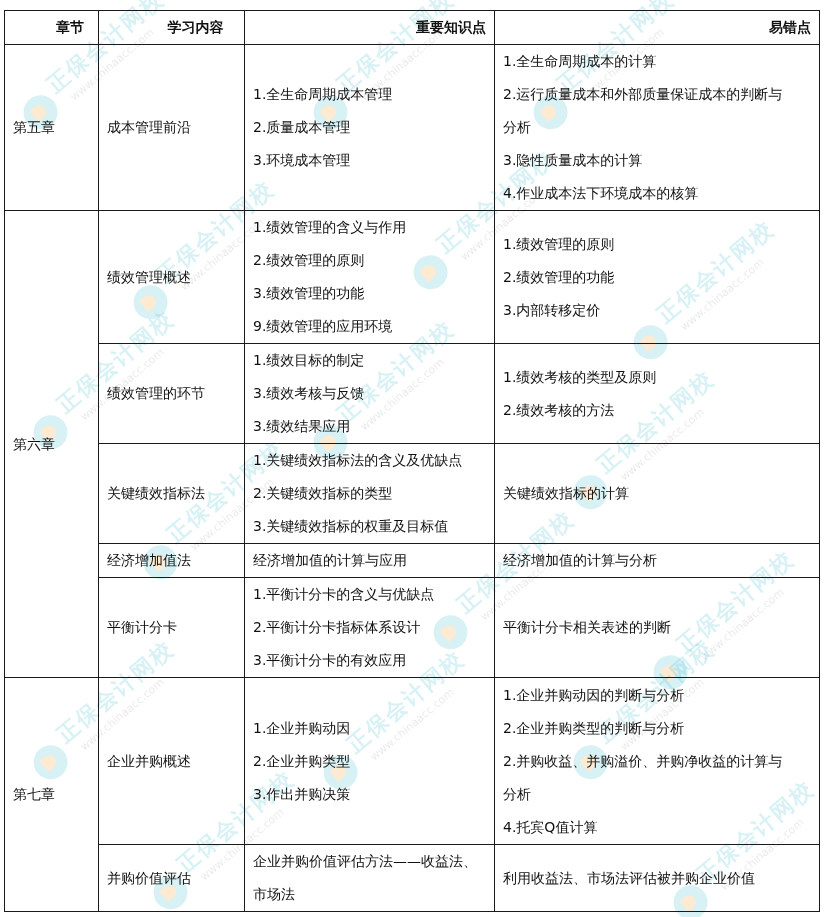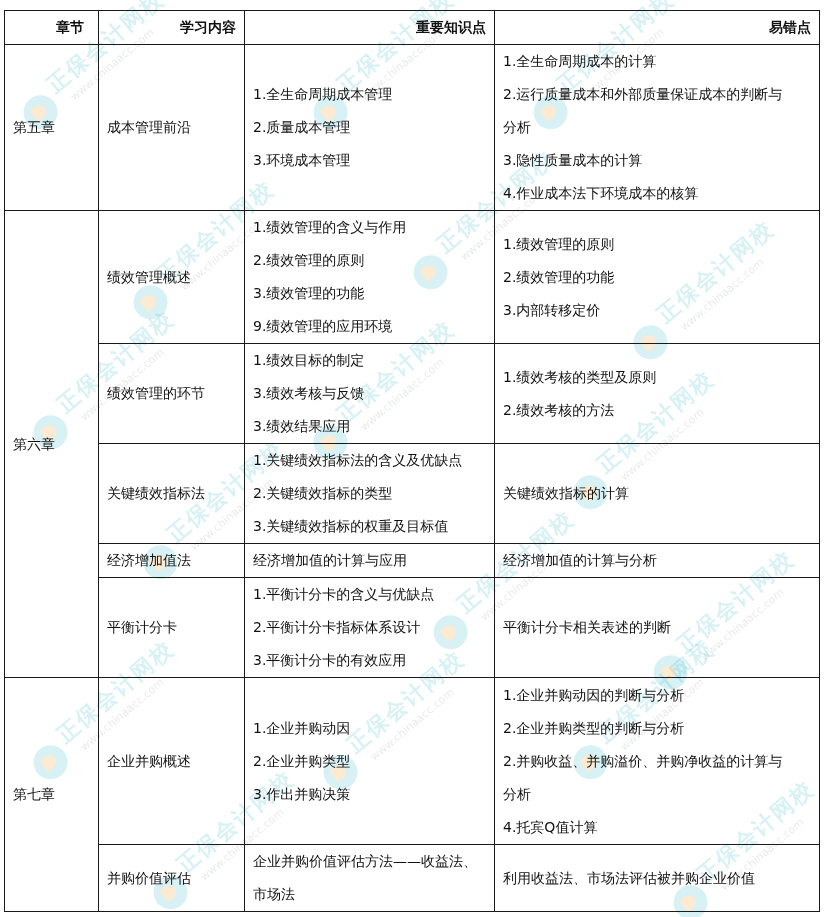--- a/index.html
+++ b/index.html
@@ -82,21 +82,21 @@
       text-align: left;
       background: transparent;
       line-height: 33px;
     }
     table.kp th {
       height: 33px;
       font-weight: bold;
       text-align: right;
     }
     table.kp th.h-chapter { text-align: right; padding-right: 14px; }
-    table.kp th.h-content { text-align: right; padding-left: 56px; }
+    table.kp th.h-content { text-align: center; padding-left: 56px; }
     td.chapter {
       font-weight: normal;
     }
     .lines div {
       line-height: 33px;
       white-space: nowrap;
     }
     col.c1 { width: 94px; }
     col.c2 { width: 146px; }
     col.c3 { width: 250px; }

